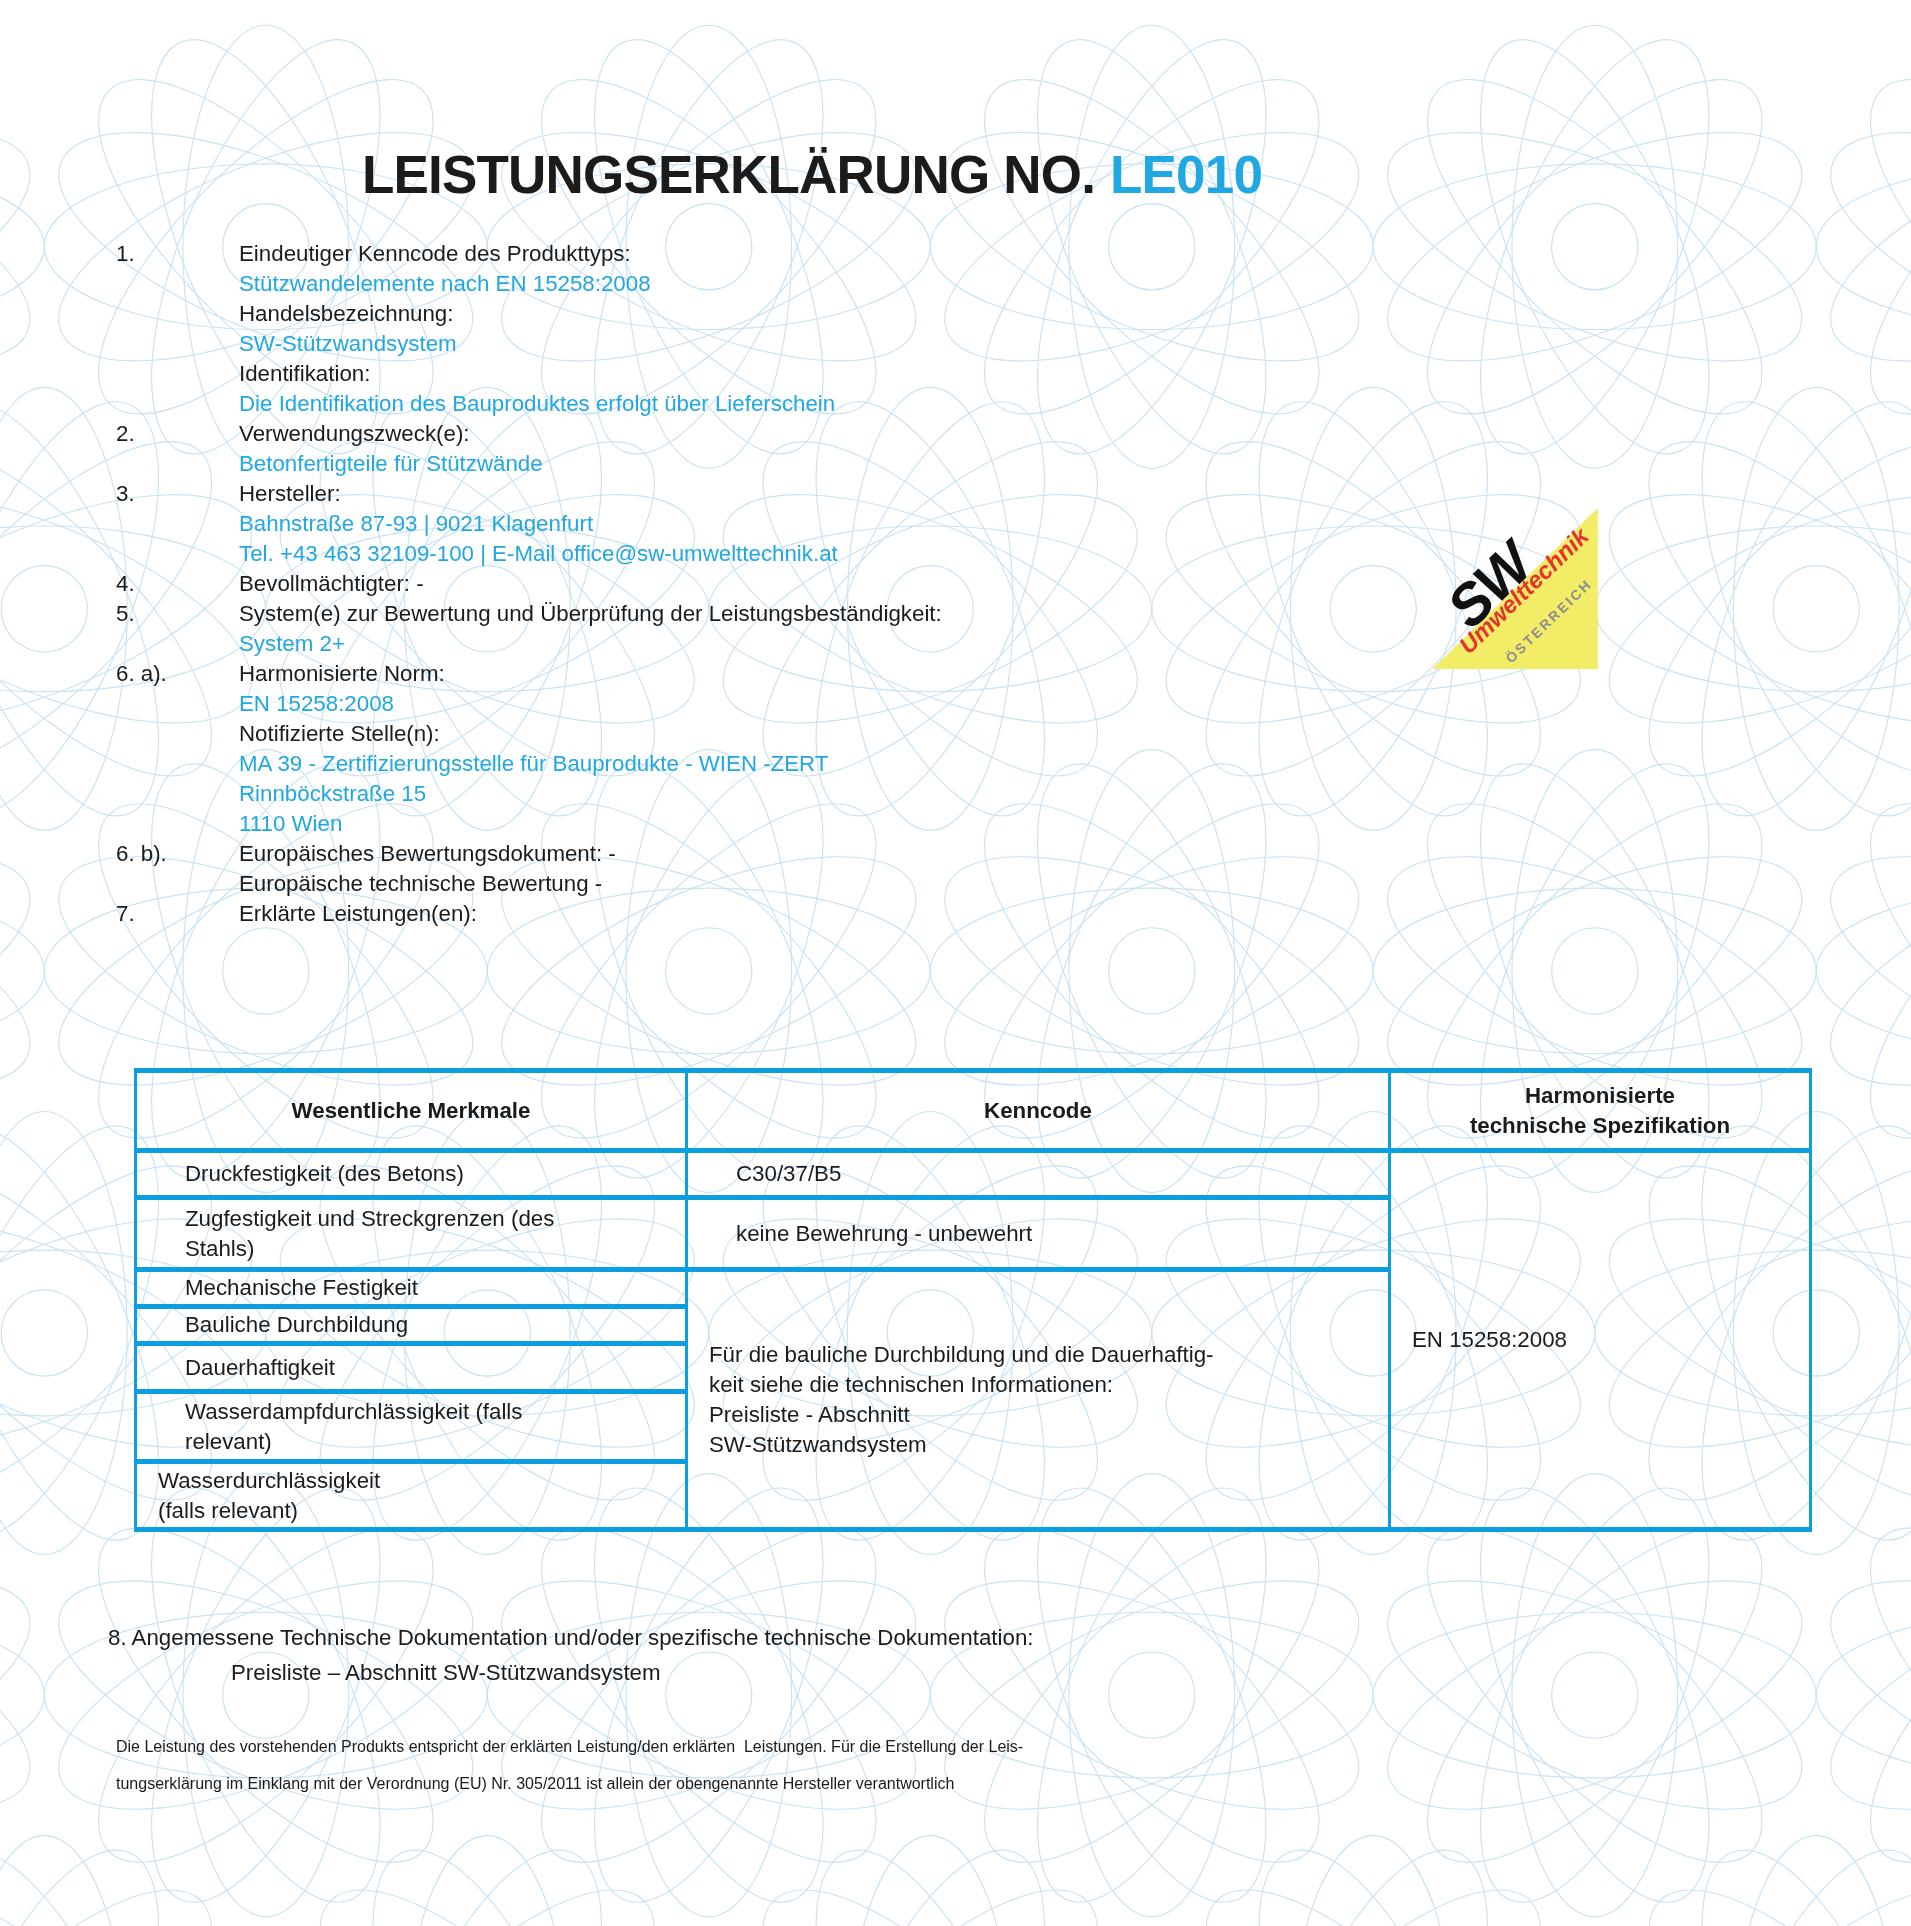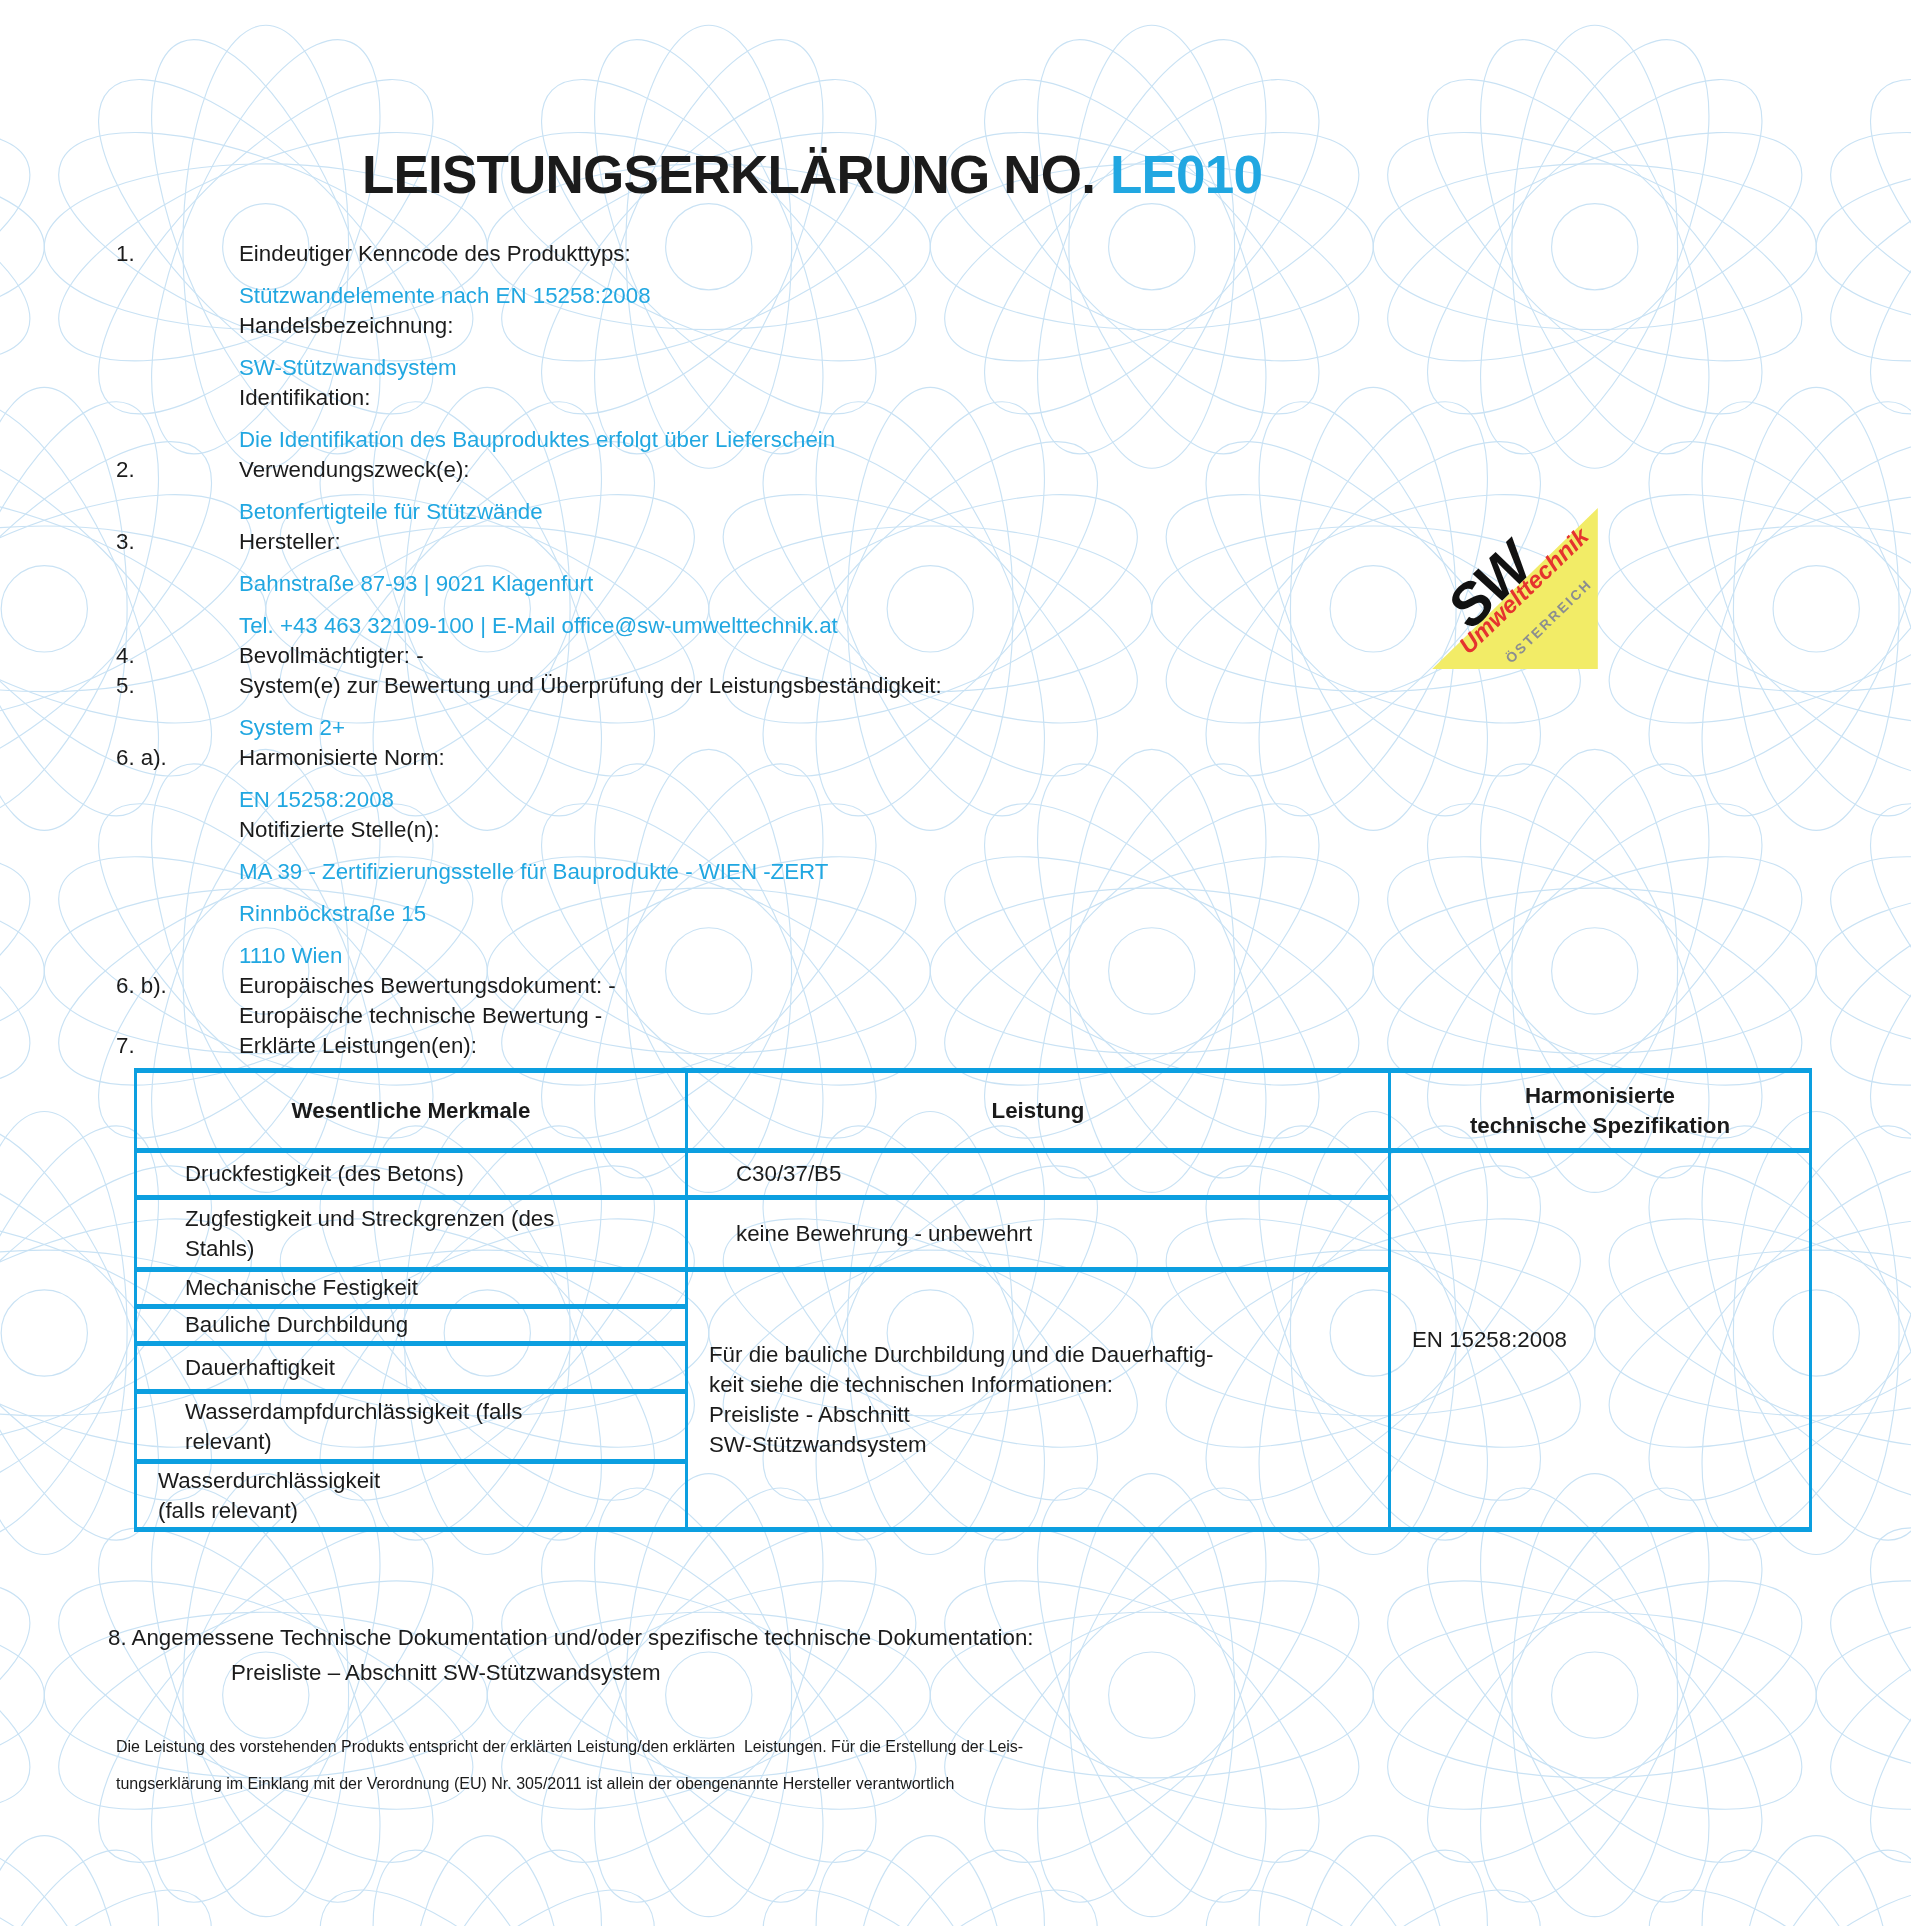--- a/index.html
+++ b/index.html
@@ -23,21 +23,21 @@
     font-size:53px;font-weight:bold;letter-spacing:-0.8px;line-height:54px;
     color:var(--text-black,#1b1b1b);white-space:nowrap;
   }
   #title .num{color:var(--accent-blue,#21a7e1);margin-left:0.28em;}
 
   
   #list{left:116px;top:239px;width:1680px;font-size:22.3px;line-height:30px;}
   .li{display:flex;}
   .li .num{width:123px;flex:0 0 123px;}
   .ln{white-space:nowrap;}
-  .blue{color:var(--accent-blue,#21a7e1);margin-top:12px;}
+  .blue{color:var(--accent-blue,#21a7e1);}
 
   
   #logo{left:1432px;top:508px;width:166px;height:161px;}
 
   
   #dtable{
     left:134px;top:1068px;width:1678px;box-sizing:border-box;
     border:5.4px solid var(--table-border,#0c9fe0);
     border-left-width:3.1px;border-right-width:3.1px;
     display:grid;
@@ -209,21 +209,21 @@
     <g transform="translate(95,382) rotate(-44)">
       <text font-family="Liberation Sans, sans-serif" font-size="62" font-weight="bold" font-style="italic" fill="#e5332e">Umwelttechnik</text>
     </g>
     <g transform="translate(205,405) rotate(-44)">
       <text font-family="Liberation Sans, sans-serif" font-size="36" font-weight="bold" letter-spacing="6" fill="#8b8e90">ÖSTERREICH</text>
     </g>
   </svg>
 
   <div class="layer" id="dtable">
     <div class="cell hd bR bB">Wesentliche Merkmale</div>
-    <div class="cell hd bR bB">Leistung</div>
+    <div class="cell hd bR bB">Kenncode</div>
     <div class="cell hd bB">Harmonisierte
 technische Spezifikation</div>
 
     <div class="cell bR bB">Druckfestigkeit (des Betons)</div>
     <div class="cell bR bB">C30/37/B5</div>
     <div class="cell spanS">EN 15258:2008</div>
 
     <div class="cell bR bB">Zugfestigkeit und Streckgrenzen (des
 Stahls)</div>
     <div class="cell bR bB">keine Bewehrung - unbewehrt</div>

